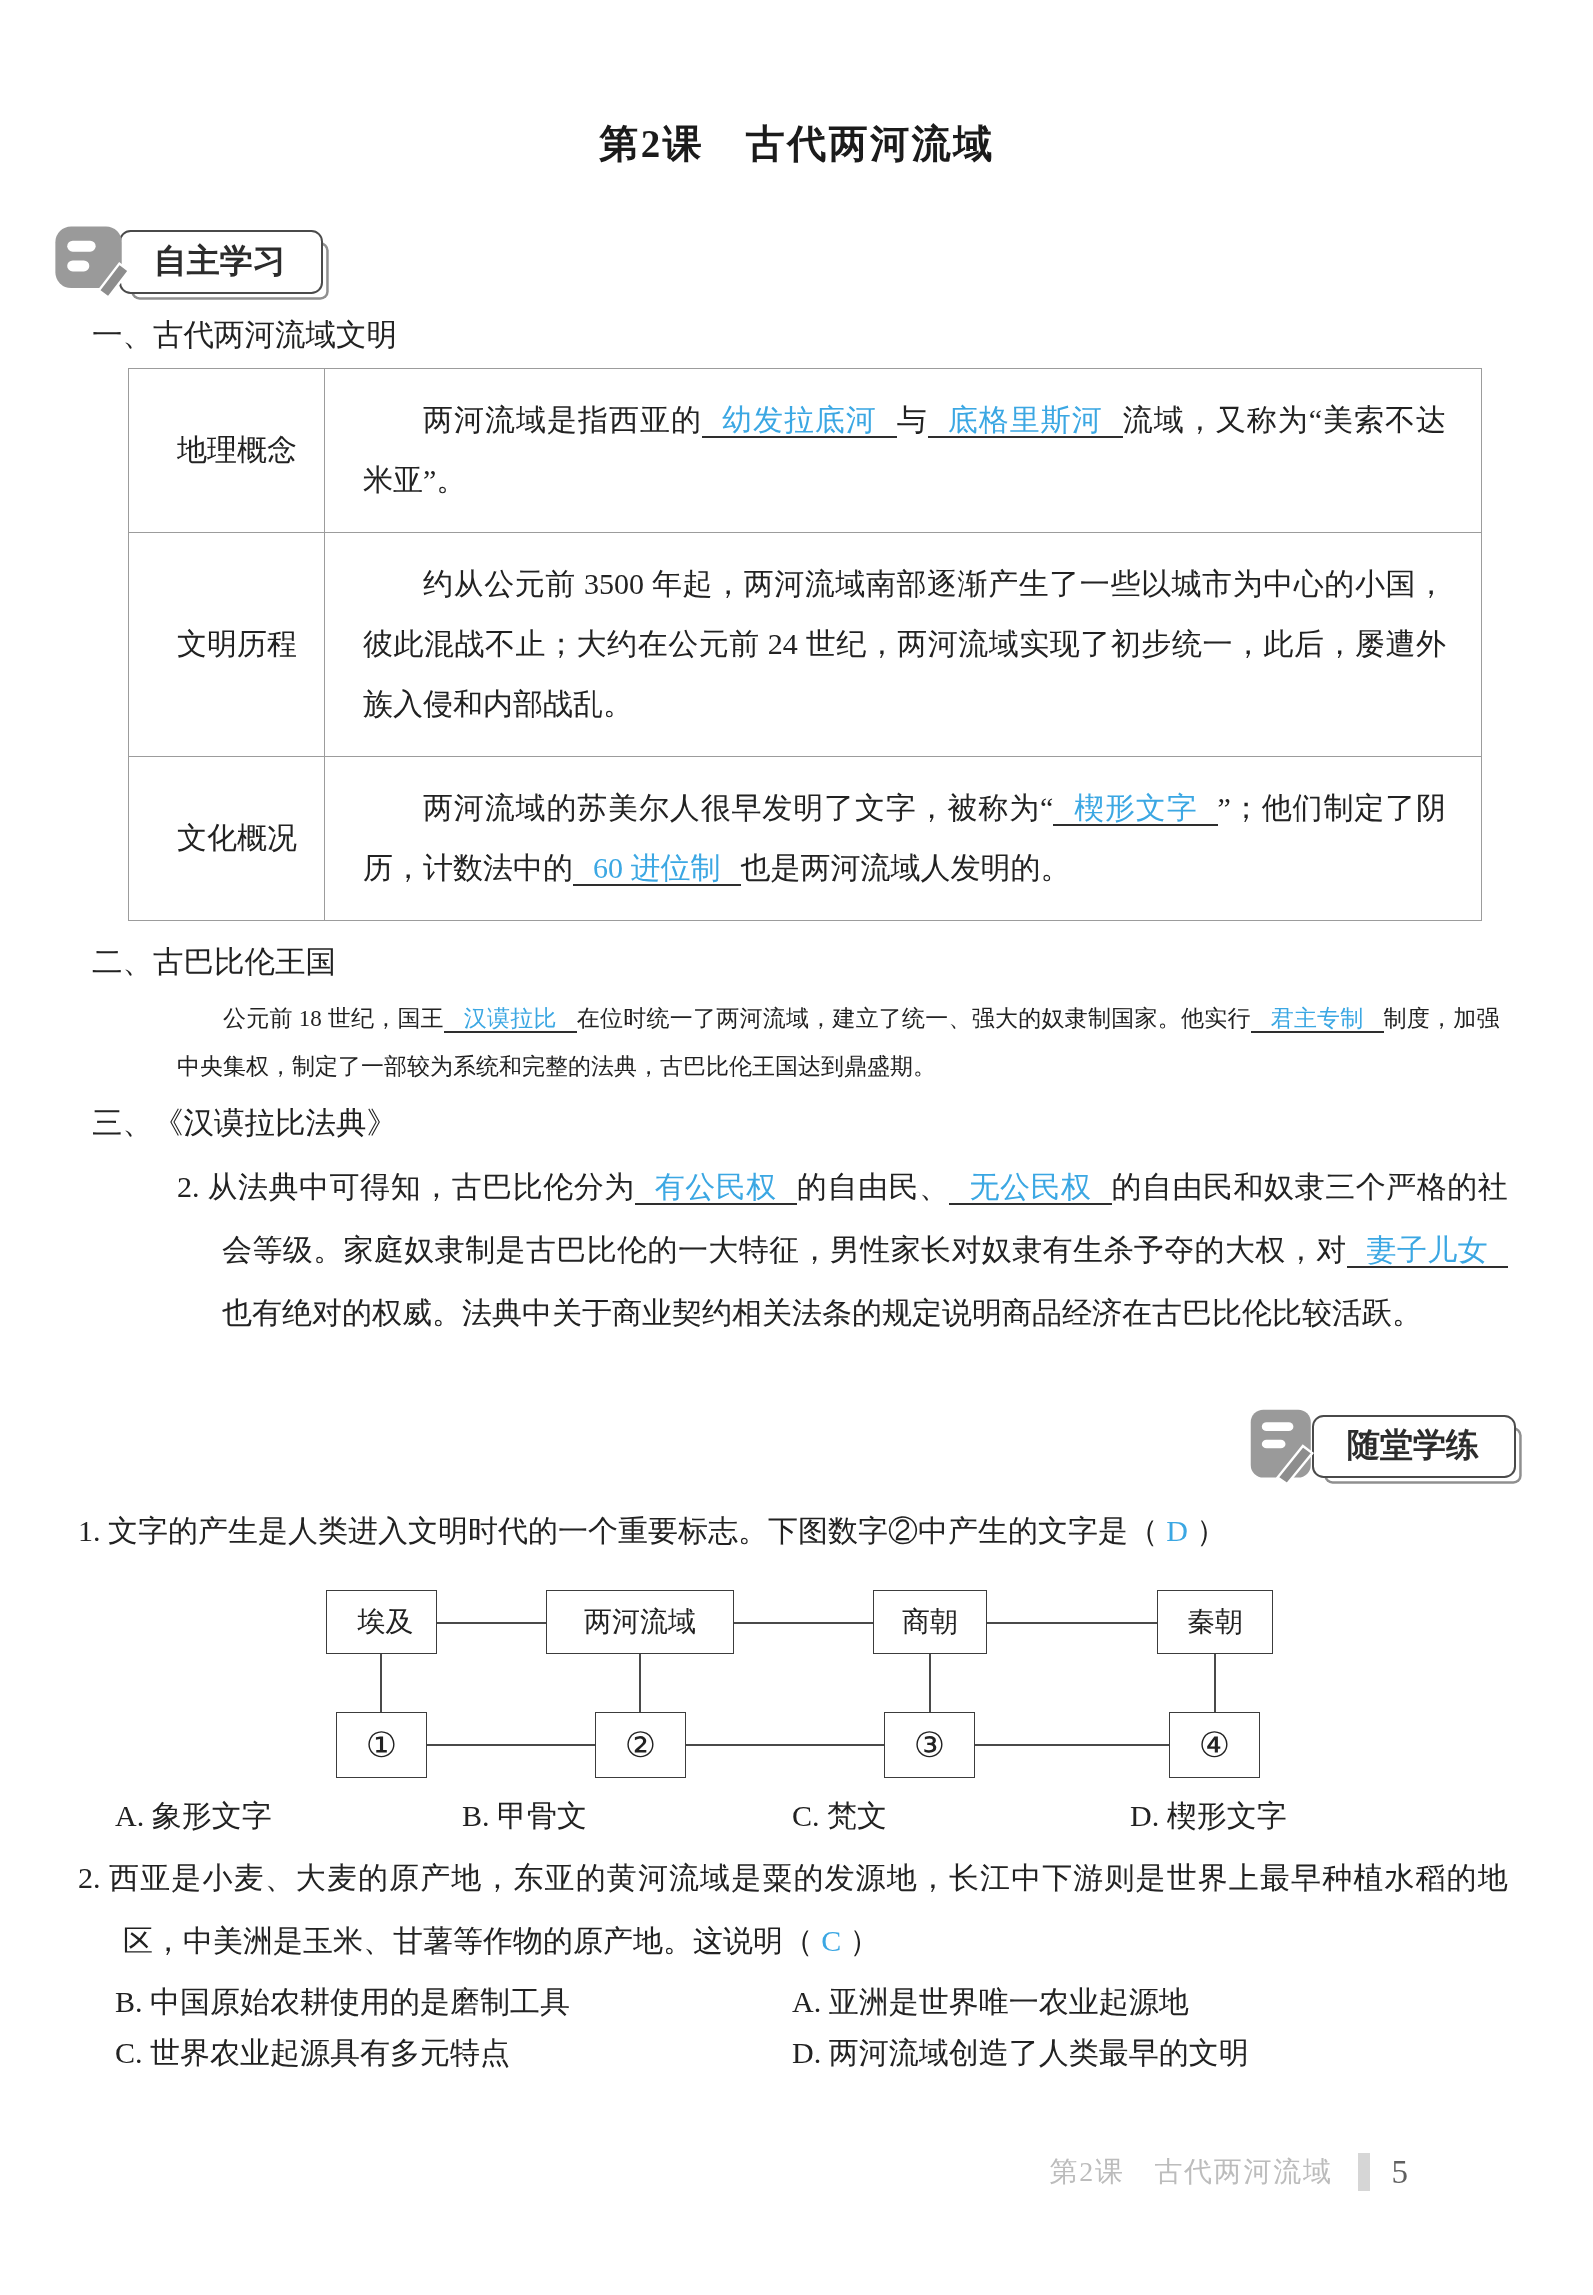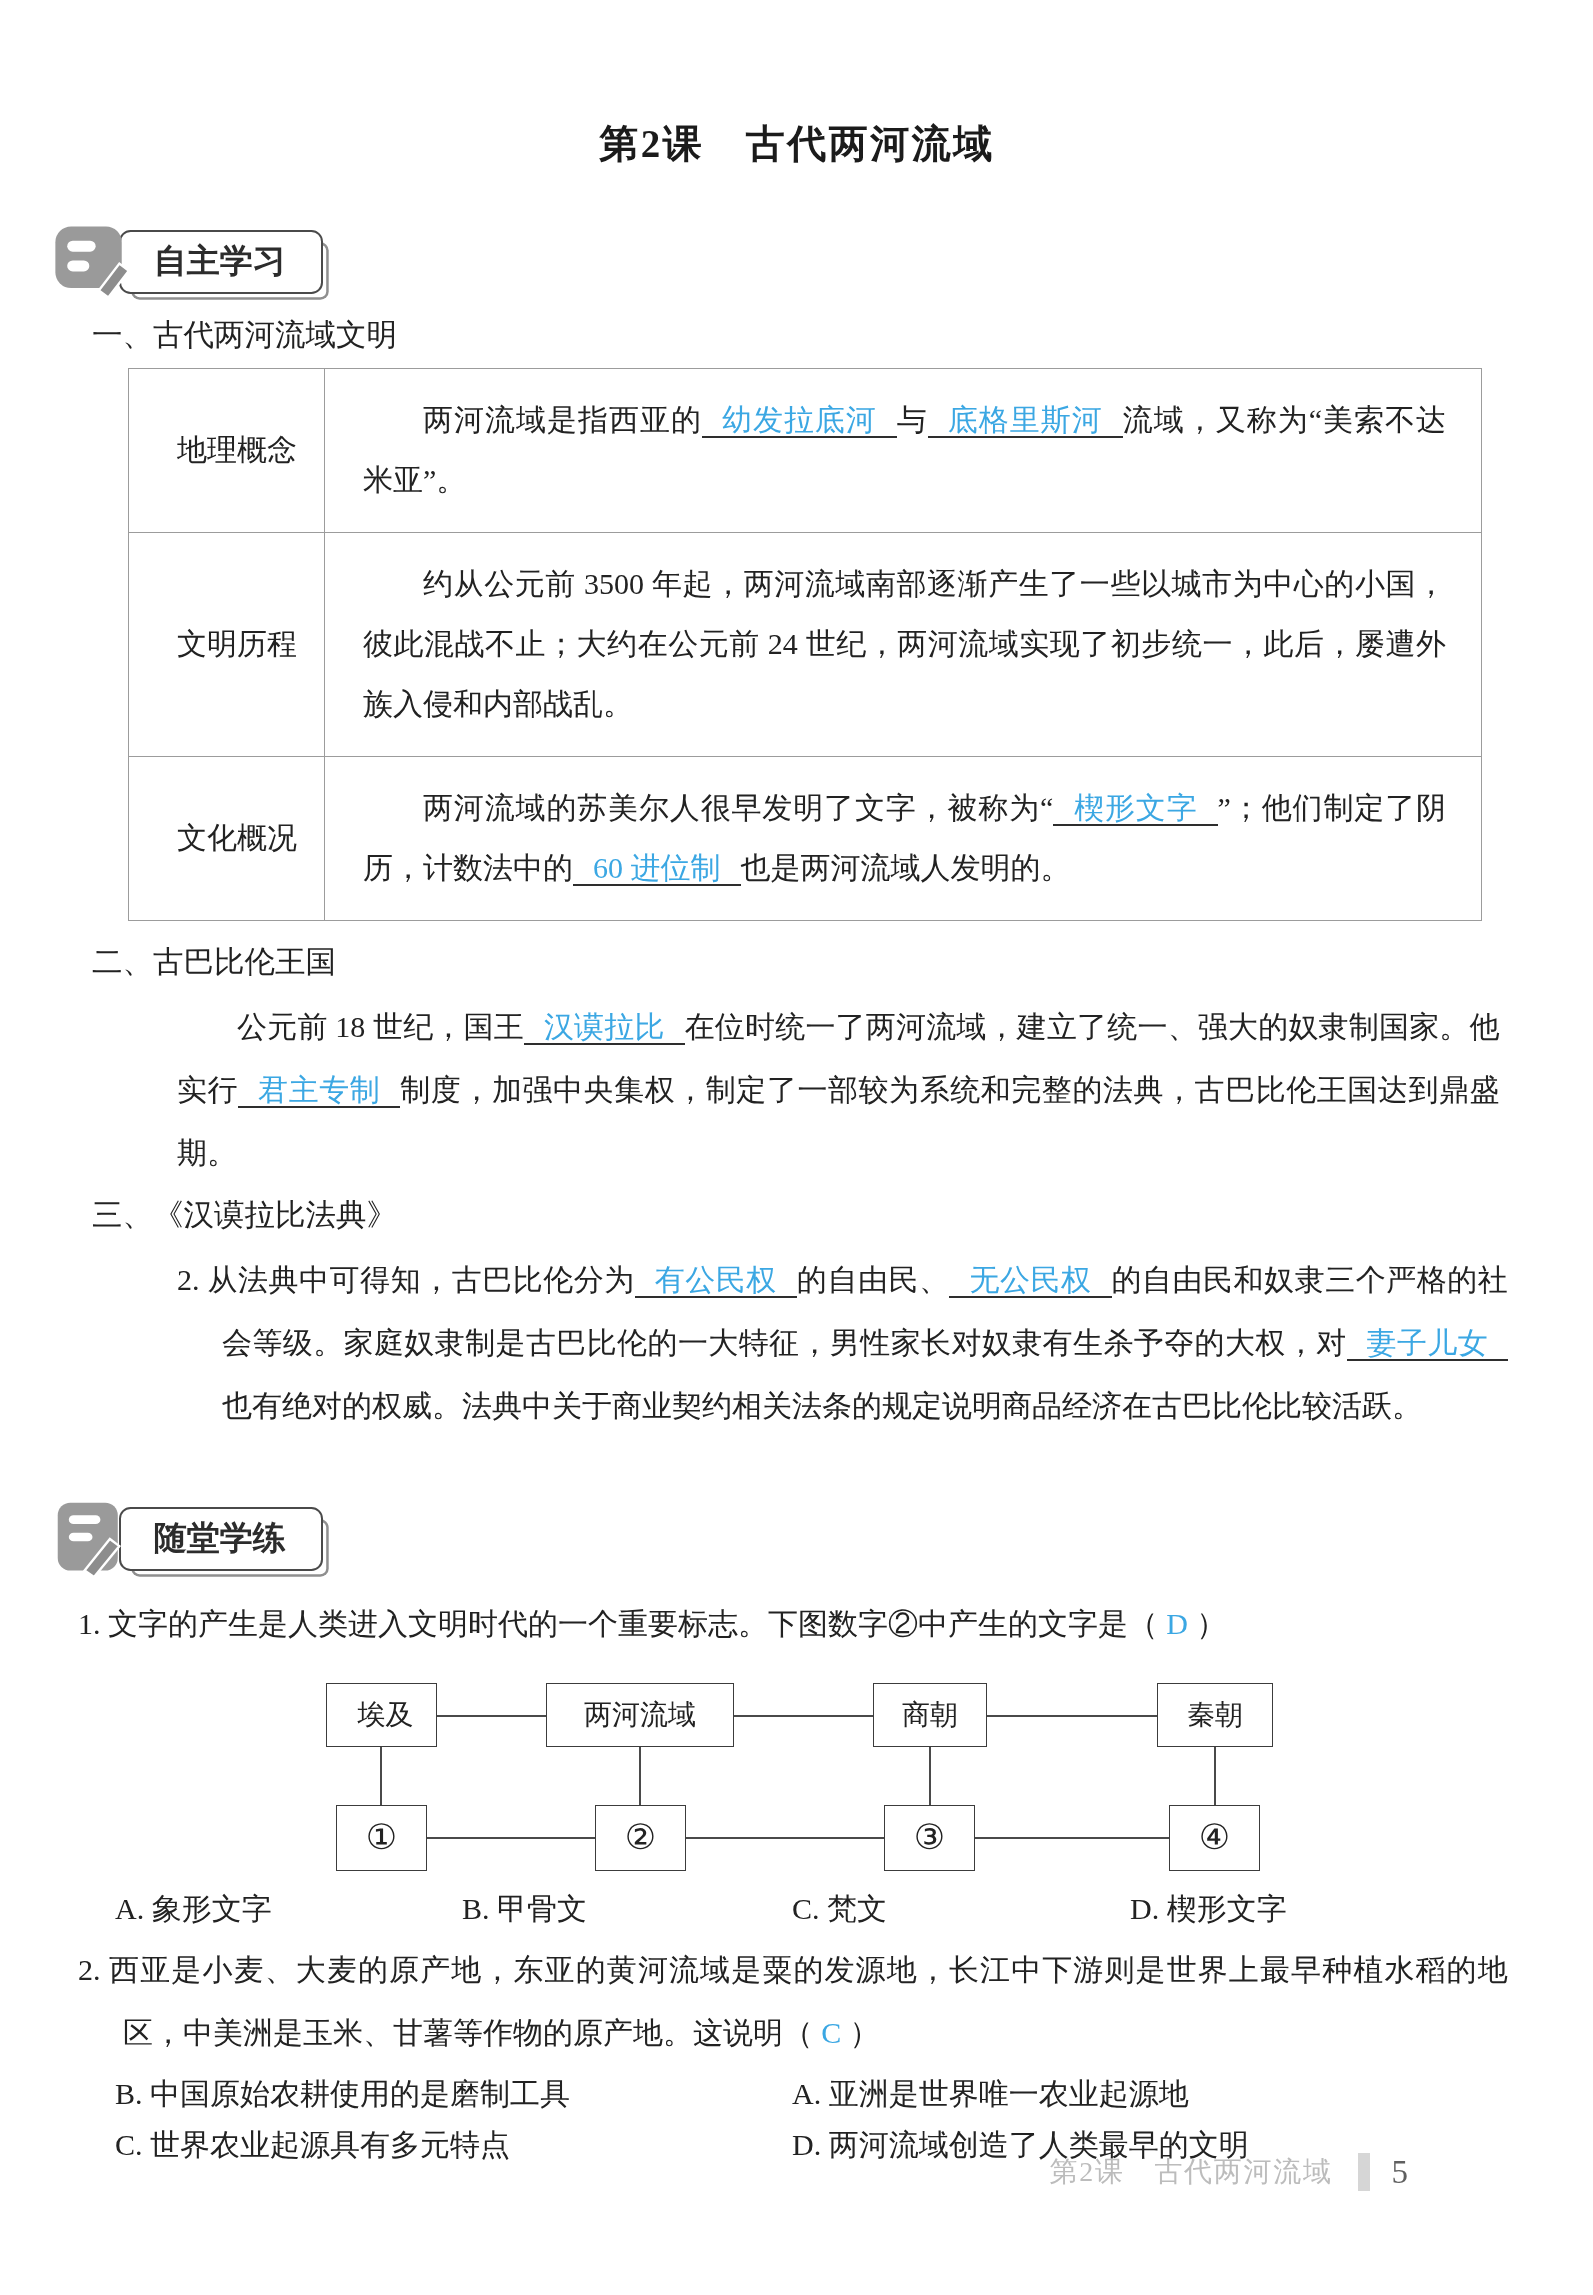--- a/index.html
+++ b/index.html
@@ -34,21 +34,21 @@
   
   table.study-table { border-collapse:collapse; margin:10px 0 21.5px 50px; width:1354px; }
   table.study-table td { border:1.7px solid var(--line); }
   td.label-cell { width:196px; text-align:center; font-size:30px; color:#222;padding-left:22px; }
   td.content-cell {
     padding:21.5px 35px 21.5px 38px; font-size:30px; line-height:2.0;
     text-indent:2em; text-align:justify; color:#222;
   }
 
   .para {
-    font-size:30px; line-height:2.1; text-indent:2em; text-align:justify;
+    font-size:23px; line-height:2.1; text-indent:2em; text-align:justify;
     margin:5px 16.5px 8.3px 99px; color:#222;
   }
   .numbered {
     font-size:30px; line-height:2.1; text-align:justify;
     margin:0 8.3px 0 99px; padding-left:45px; text-indent:-45px; color:#222;
   }
   .q-item {
     font-size:30px; line-height:2.1; text-align:justify;
     margin:8.3px 8.3px 0 0; padding-left:45px; text-indent:-45px; color:#222;
   }
@@ -135,21 +135,21 @@
     </tr>
   </tbody>
     </table>
 
   <div class="section-heading">二、古巴比伦王国</div>
   <div class="para"><span class="seg">公元前 18 世纪，国王</span><span class="blank">汉谟拉比</span><span class="seg">在位时统一了两河流域，建立了统一、强大的奴隶制国家。他实行</span><span class="blank">君主专制</span><span class="seg">制度，加强中央集权，制定了一部较为系统和完整的法典，古巴比伦王国达到鼎盛期。</span></div>
 
   <div class="section-heading">三、《汉谟拉比法典》</div>
   <div class="numbered"><span class="q-no">2.</span> <span><span class="seg">从法典中可得知，古巴比伦分为</span><span class="blank">有公民权</span><span class="seg">的自由民、</span><span class="blank">无公民权</span><span class="seg">的自由民和奴隶三个严格的社会等级。家庭奴隶制是古巴比伦的一大特征，男性家长对奴隶有生杀予夺的大权，对</span><span class="blank">妻子儿女</span><span class="seg">也有绝对的权威。法典中关于商业契约相关法条的规定说明商品经济在古巴比伦比较活跃。</span></span></div>
 
-  <div class="badge-row" style="margin-top:64px;">
+  <div class="badge-row" style="margin-top:64px;justify-content:flex-end;">
     <span class="badge-icon">
       <svg viewBox="0 0 100 96" width="79" height="76">
         <rect x="6" y="2" rx="16" width="76" height="86" fill="#9a9a9a"></rect>
         <rect x="20" y="18" rx="6" width="40" height="11" fill="#ffffff"></rect>
         <rect x="20" y="40" rx="6" width="30" height="11" fill="#ffffff"></rect>
         <polygon points="40,88 72,48 84,57 52,96" fill="#8d8d8d" stroke="#ffffff" stroke-width="3"></polygon>
       </svg>
     </span>
     <span class="badge-box">随堂学练</span>
   </div>

